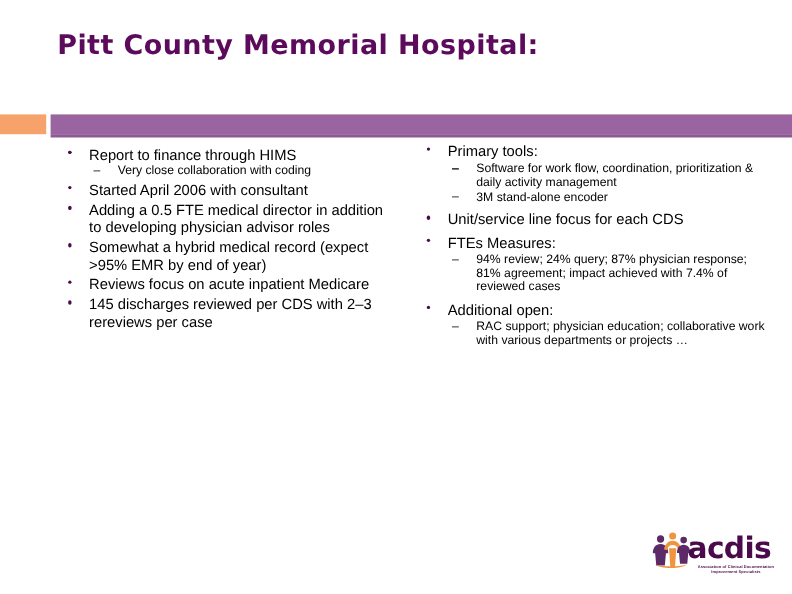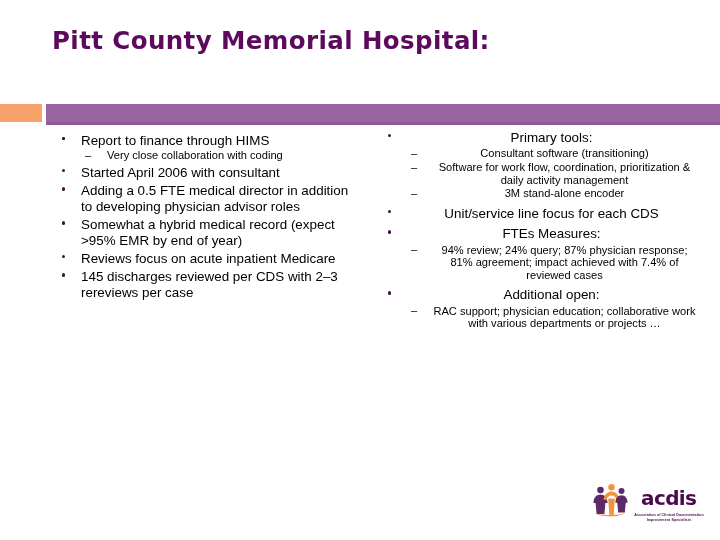--- a/index.html
+++ b/index.html
@@ -110,21 +110,21 @@
     line-height: 12.6px;
   }
   li.b2 > .dash {
     position: absolute;
     left: 4px;
     top: -0.5px;
     color: #000000;
     font-size: 11.1px;
     line-height: 12.6px;
   }
-  .col-right li.b1 { margin-bottom: 5px; text-align: center; }
+  .col-right li.b1 { margin-bottom: 5px; }
   .col-right ul.lvl2 { margin-top: 2px; margin-bottom: 6px; }
 
   
   .logo {
     position: absolute;
     left: 592px;
     top: 476px;
     width: 116px;
     height: 56px;
   }
@@ -132,25 +132,24 @@
     position: absolute;
     left: 0; top: 2px;
     width: 40px; height: 36px;
   }
   .logo-word {
     position: absolute;
     left: 33px;
     top: 4px;
     font-family: "DejaVu Sans", sans-serif;
     font-weight: bold;
-    font-size: 20px;
+    font-size: 27px;
     line-height: 29px;
     letter-spacing: -0.6px;
     color: #4B0A4B;
-    margin-left: 16px;
   }
   .logo-tag {
     position: absolute;
     left: 38px;
     top: 33px;
     width: 78px;
     font-size: 3.6px;
     line-height: 4.6px;
     letter-spacing: 0.1px;
     color: #4B0A4B;
@@ -181,21 +180,21 @@
         <li class="b1"><span class="dot"></span><span>Adding a 0.5 FTE medical director in addition to developing physician advisor roles</span></li>
         <li class="b1"><span class="dot"></span><span>Somewhat a hybrid medical record (expect &gt;95% EMR by end of year)</span></li>
         <li class="b1"><span class="dot"></span><span>Reviews focus on acute inpatient Medicare</span></li>
         <li class="b1"><span class="dot"></span><span>145 discharges reviewed per CDS with 2–3 rereviews per case</span></li>
       </ul>
   </div>
 
   <div class="col col-right">
     <ul class="lvl1">
         <li class="b1"><span class="dot"></span><span>Primary tools:</span><ul class="lvl2">
-            <li class="b2"><span class="dash">–</span><span>Consultant software (transitioning)</span></li>
+            <li class="b2"><span class="dash">–</span></li>
             <li class="b2"><span class="dash">–</span><span>Software for work flow, coordination, prioritization &amp; daily activity management</span></li>
             <li class="b2"><span class="dash">–</span><span>3M stand-alone encoder</span></li>
           </ul></li>
         <li class="b1"><span class="dot"></span><span>Unit/service line focus for each CDS</span></li>
         <li class="b1"><span class="dot"></span><span>FTEs Measures:</span><ul class="lvl2">
             <li class="b2"><span class="dash">–</span><span>94% review; 24% query; 87% physician response; 81% agreement; impact achieved with 7.4% of reviewed cases</span></li>
           </ul></li>
         <li class="b1"><span class="dot"></span><span>Additional open:</span><ul class="lvl2">
             <li class="b2"><span class="dash">–</span><span>RAC support; physician education; collaborative work with various departments or projects …</span></li>
           </ul></li>

